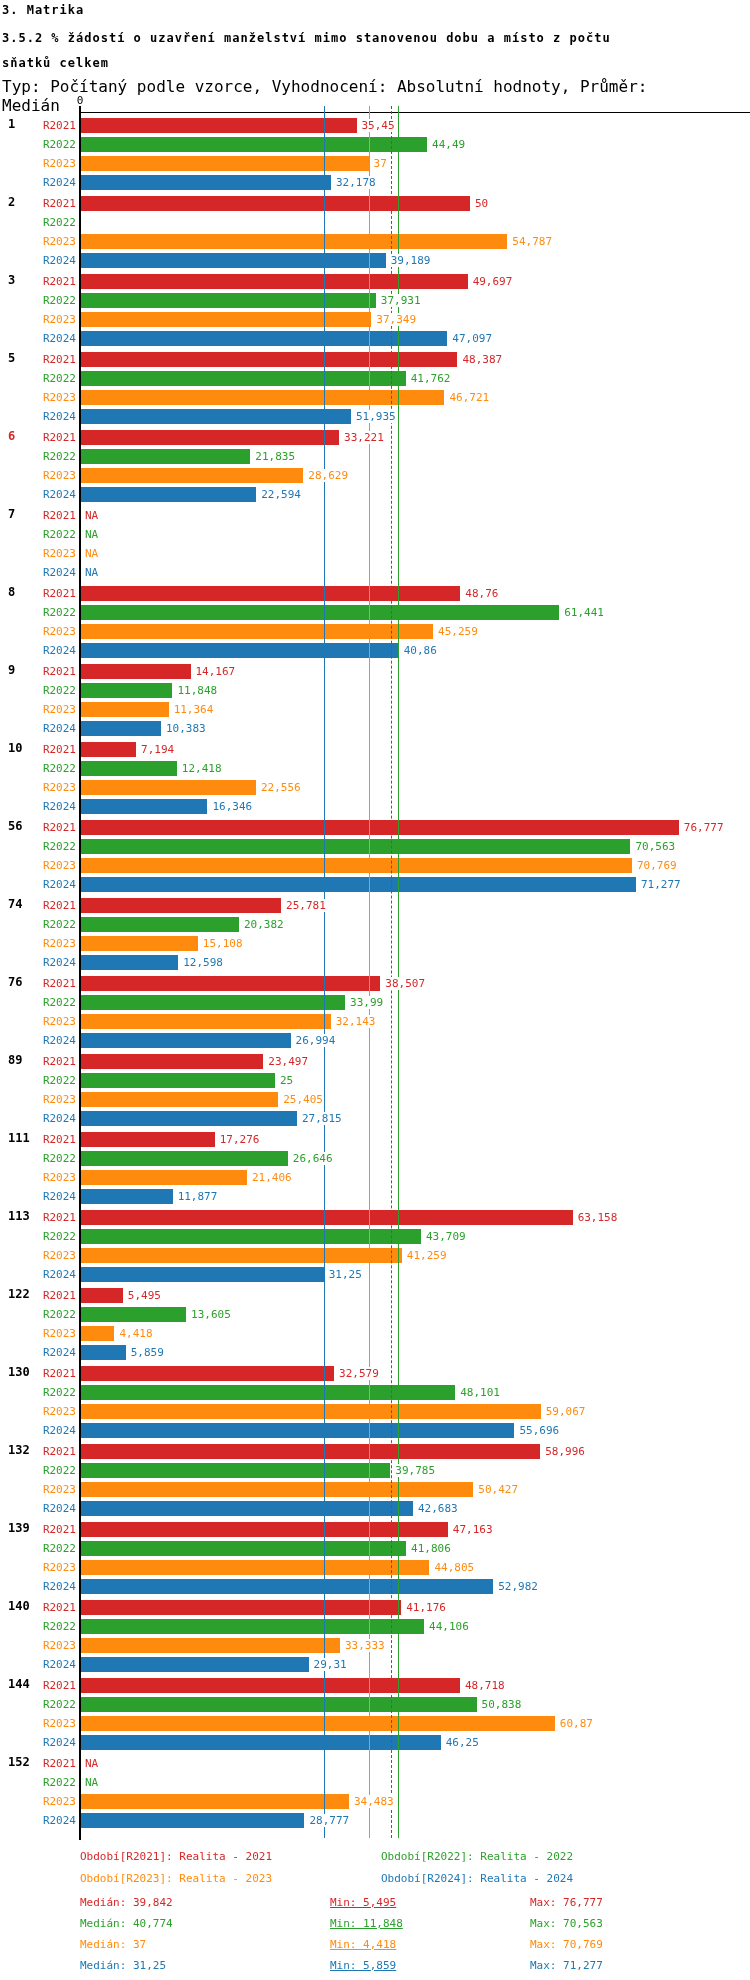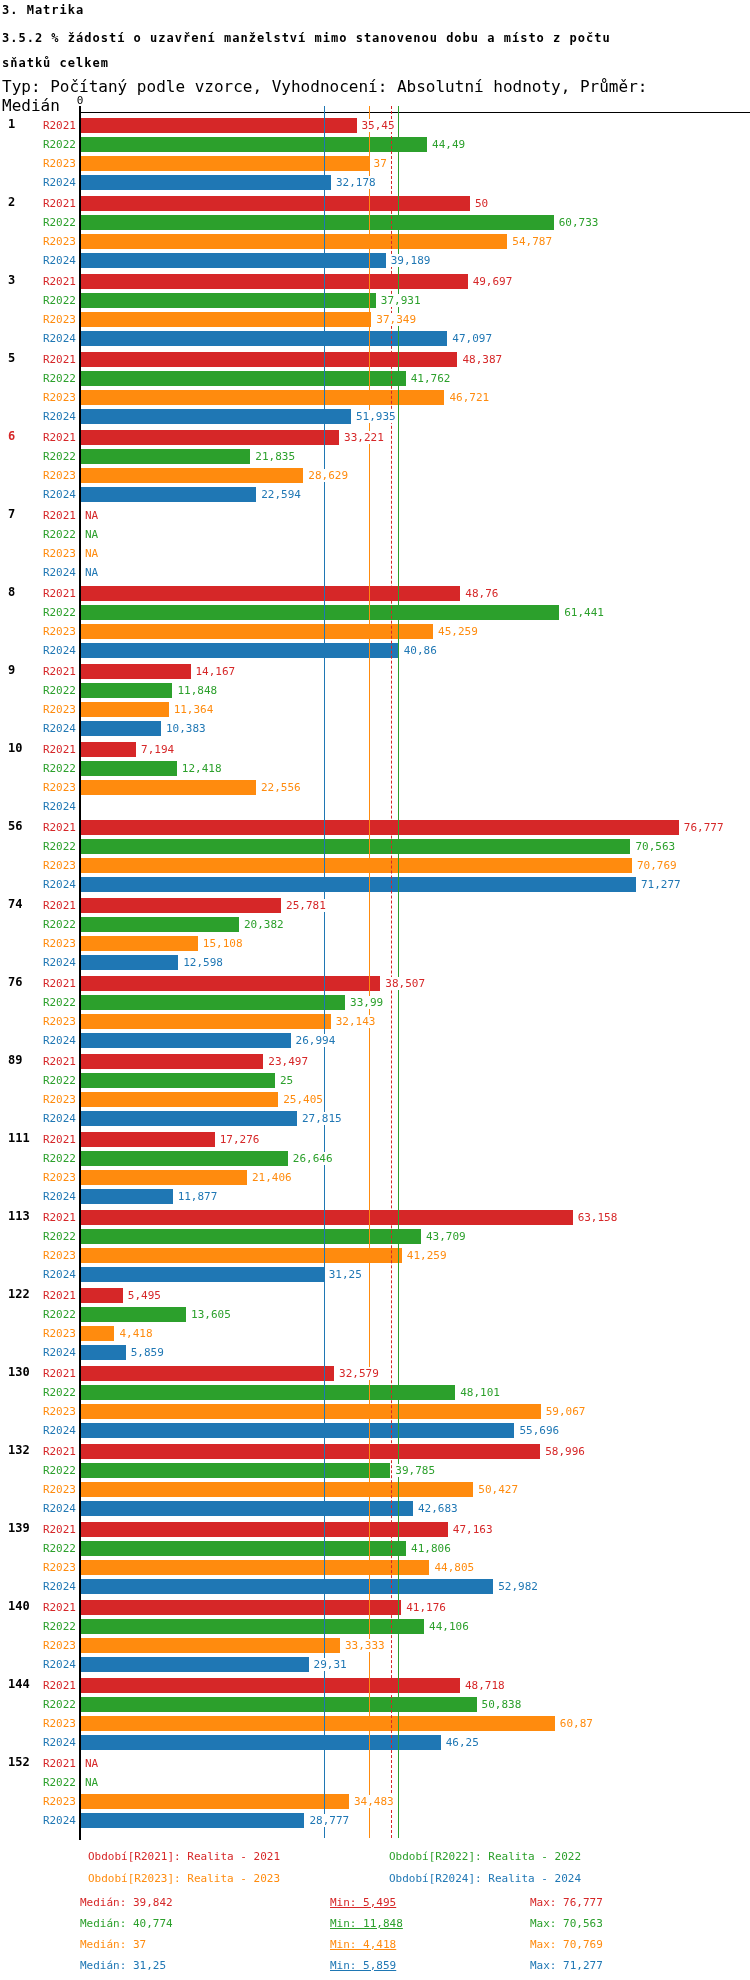--- a/index.html
+++ b/index.html
@@ -39,21 +39,21 @@
   .val{margin-left:4px;font-size:11px;line-height:13px;background:#fff;padding:0 1px;z-index:4;position:relative;white-space:nowrap;}
   .s0{color:var(--red);}   .bar.s0{background:var(--red);}
   .s1{color:var(--green);} .bar.s1{background:var(--green);}
   .s2{color:var(--orange);}.bar.s2{background:var(--orange);}
   .s3{color:var(--blue);}  .bar.s3{background:var(--blue);}
 
   
   #legend{position:absolute;left:80px;top:1845px;width:660px;font-size:11px;}
   .lrow{display:flex;height:22px;align-items:center;}
   .litem{white-space:nowrap;}
-  .licol1{width:301px;margin-left:8px;}
+  .licol1{width:301px;}
 
   
   #stats{position:absolute;left:80px;top:1893px;width:660px;font-size:11px;}
   .strow{position:relative;height:21px;}
   .stcell{position:absolute;top:3px;white-space:nowrap;}
   .st-med{left:0;} .st-min{left:250px;text-decoration:underline;} .st-max{left:450px;}
 </style>
 </head>
 <body>
 
@@ -111,24 +111,20 @@
       <span class="gnum">2</span>
       <div class="row">
         <span class="slabel s0">R2021</span>
         <div class="barwrap">
           <div class="bar s0" style="width: 390px;"></div>
           <span class="val s0">50</span>
         </div>
       </div>
       <div class="row">
         <span class="slabel s1">R2022</span>
-        <div class="barwrap">
-          <div class="bar s1" style="width: 473.717px;"></div>
-          <span class="val s1">60,733</span>
-        </div>
       </div>
       <div class="row">
         <span class="slabel s2">R2023</span>
         <div class="barwrap">
           <div class="bar s2" style="width: 427.339px;"></div>
           <span class="val s2">54,787</span>
         </div>
       </div>
       <div class="row">
         <span class="slabel s3">R2024</span>
@@ -349,20 +345,24 @@
       </div>
       <div class="row">
         <span class="slabel s2">R2023</span>
         <div class="barwrap">
           <div class="bar s2" style="width: 175.937px;"></div>
           <span class="val s2">22,556</span>
         </div>
       </div>
       <div class="row">
         <span class="slabel s3">R2024</span>
+        <div class="barwrap">
+          <div class="bar s3" style="width: 127.499px;"></div>
+          <span class="val s3">16,346</span>
+        </div>
       </div>
     </div>
 
     <div class="group">
       <span class="gnum">56</span>
       <div class="row">
         <span class="slabel s0">R2021</span>
         <div class="barwrap">
           <div class="bar s0" style="width: 598.861px;"></div>
           <span class="val s0">76,777</span>

